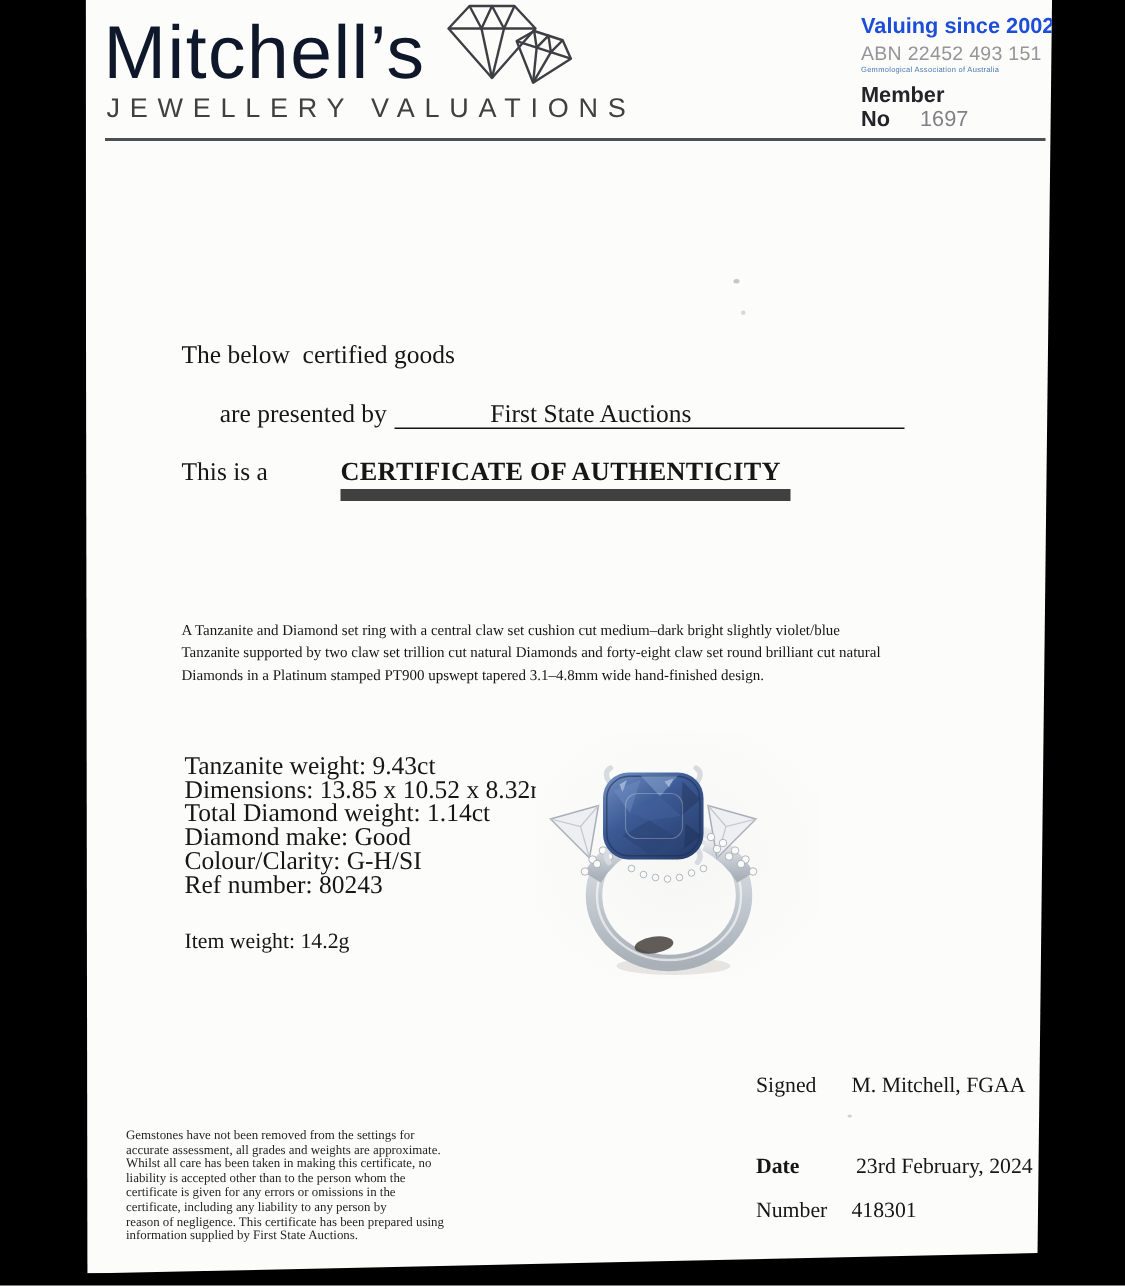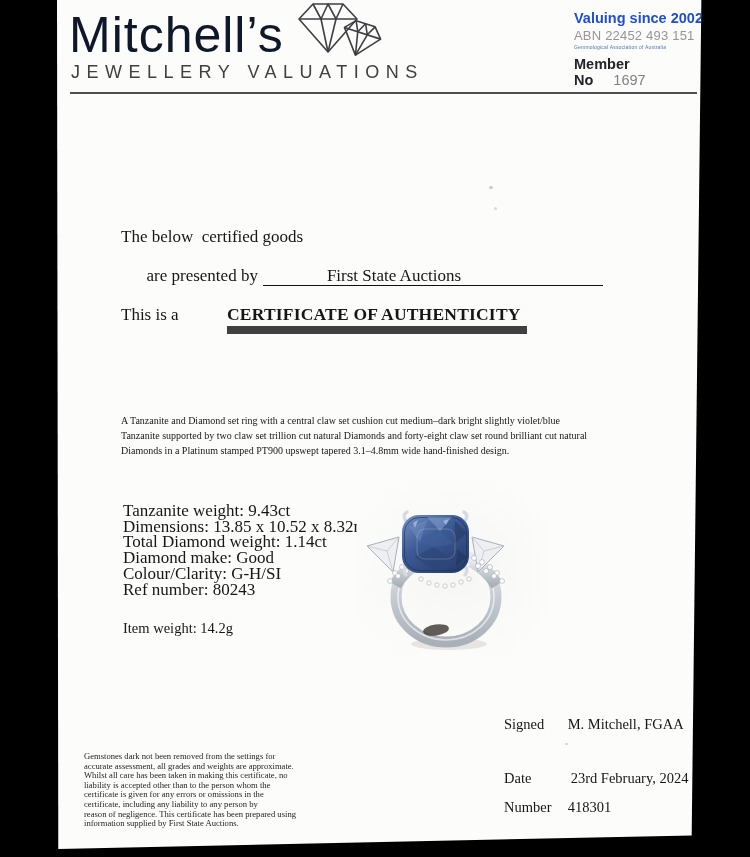--- a/index.html
+++ b/index.html
@@ -67,21 +67,21 @@
   
   .disclaimer{
     position:absolute;left:27px;top:752px;width:235px;
     font-size:8.6px;line-height:9.6px;color:#242424;
   }
   .disclaimer span{display:block;}
   .sig-row{position:absolute;font-size:14.5px;}
   .sig-row .lbl{display:inline-block;width:60px;}
   .sig-signed{left:447px;top:716px;}
   .sig-date{left:447px;top:770px;}
-  .sig-date .lbl{width:63px;}
+  .sig-date .lbl{width:63px;font-weight:bold;}
   .sig-number{left:447px;top:799px;}
   .artifact{position:absolute;border-radius:50%;background:#c8c8c3;}
   .a1{left:432px;top:186px;width:4px;height:3px;}
   .a2{left:437px;top:207px;width:3px;height:3px;opacity:.7;}
   .a3{left:508px;top:743px;width:3px;height:2px;opacity:.8;}
 </style>
 </head>
 <body>
 
 <div class="paper">
@@ -219,21 +219,21 @@
       <polygon points="58,70 78,84 94,71 76,60" fill="#2c4576" opacity="0.7"></polygon>
       <polygon points="63,55 83,44 97,57 76,60" fill="#46649e" opacity="0.5"></polygon>
       <polygon points="100,62 110,70 99,79" fill="#1f3156" opacity="0.6"></polygon>
       <polygon points="56,36 61,33 58,41" fill="#b9c9e3" opacity="0.8"></polygon>
       <polygon points="86,34 92,32 89,38" fill="#cdd9ec" opacity="0.7"></polygon>
     </g>
     <rect x="60" y="42" width="38" height="30" rx="8" fill="none" stroke="#ffffff" stroke-width="0.8" opacity="0.25"></rect>
   </svg>
 
   <div class="disclaimer serif">
-    <span>Gemstones dark not been removed from the settings for</span>
+    <span>Gemstones have not been removed from the settings for</span>
     <span>accurate assessment, all grades and weights are approximate.</span>
     <span>Whilst all care has been taken in making this certificate, no</span>
     <span>liability is accepted other than to the person whom the</span>
     <span>certificate is given for any errors or omissions in the</span>
     <span>certificate, including any liability to any person by</span>
     <span>reason of negligence. This certificate has been prepared using</span>
     <span>information supplied by First State Auctions.</span>
   </div>
 
   <div class="sig-row sig-signed serif">

